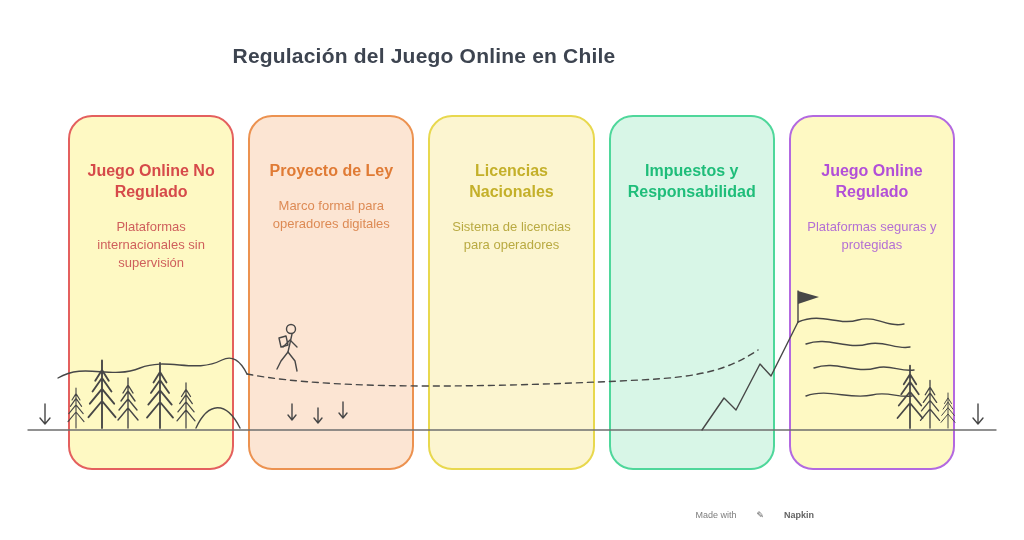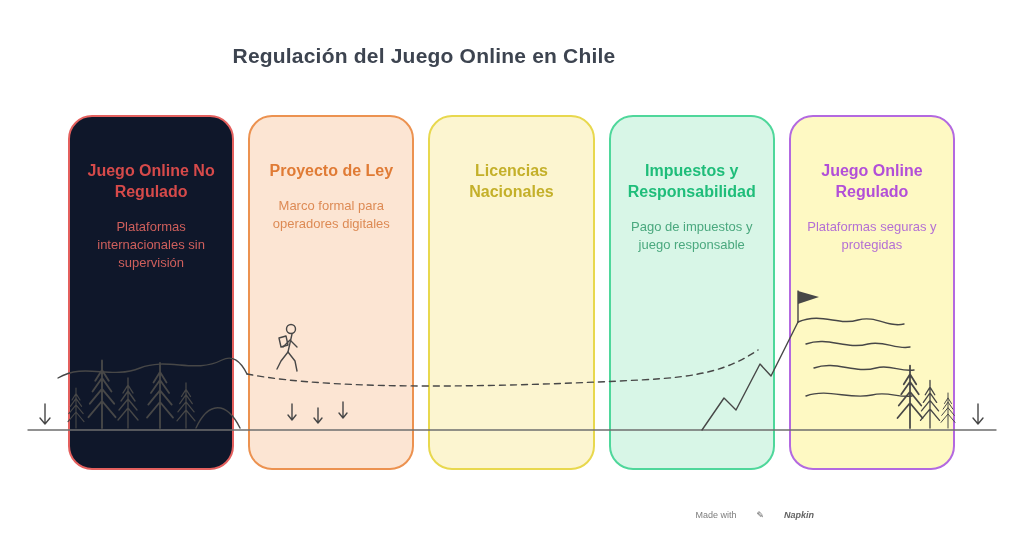--- a/index.html
+++ b/index.html
@@ -39,45 +39,45 @@
   }
   .scene .filled { fill:#474747; stroke:none; }
   .scene .dashed { stroke-dasharray:6 5; }
   .scene .ground { stroke:#6e6e6e; }
 
   .watermark {
     position:absolute; right:34px; bottom:20px;
     font-size:9px; color:#7d7d7d;
     display:flex; align-items:center; gap:20px;
   }
-  .watermark .brand { font-weight:700; color:#636363;font-style:italic; }
+  .watermark .brand { font-weight:700; color:#636363; }
   .wm-icon { font-size:9px; color:#555; line-height:1; }
 </style>
 </head>
 <body>
 
 <div class="canvas">
 
   <h1 class="title">Regulación del Juego Online en Chile</h1>
 
   <div class="cards">
-    <div class="card" style="background-color: #0f172a; border-color: rgb(228, 96, 94);">
+    <div class="card" style="background-color: #fef9c3; border-color: rgb(228, 96, 94);">
       <div class="card-title" style="color: rgb(214, 74, 74);">Juego Online No Regulado</div>
       <div class="card-desc" style="color: rgb(207, 95, 92); text-align: center;">Plataformas internacionales sin supervisión</div>
     </div>
     <div class="card" style="background-color: rgb(252, 229, 211); border-color: rgb(236, 146, 80);">
       <div class="card-title" style="color: rgb(224, 123, 53);">Proyecto de Ley</div>
       <div class="card-desc" style="color: rgb(221, 138, 84);">Marco formal para operadores digitales</div>
     </div>
     <div class="card" style="background-color: rgb(252, 245, 208); border-color: rgb(232, 216, 78);">
       <div class="card-title" style="color: rgb(196, 176, 42);">Licencias Nacionales</div>
+      <div class="card-desc" style="color: rgb(185, 170, 66);">Sistema de licencias para operadores</div>
     </div>
     <div class="card" style="background-color: rgb(216, 246, 231); border-color: rgb(79, 215, 155);">
       <div class="card-title" style="color: rgb(31, 189, 122);">Impuestos y Responsabilidad</div>
-      <div class="card-desc" style="color: rgb(74, 168, 126);">Pago de impuestos y juego responsable</div>
     </div>
     <div class="card" style="background-color: #fef9c3; border-color: rgb(179, 105, 224);">
       <div class="card-title" style="color: rgb(178, 79, 216);">Juego Online Regulado</div>
       <div class="card-desc" style="color: rgb(180, 112, 212);">Plataformas seguras y protegidas</div>
     </div>
   </div>
 
   <svg class="scene" viewBox="0 0 1024 540" aria-hidden="true">
     <defs>
       <g id="pine">

